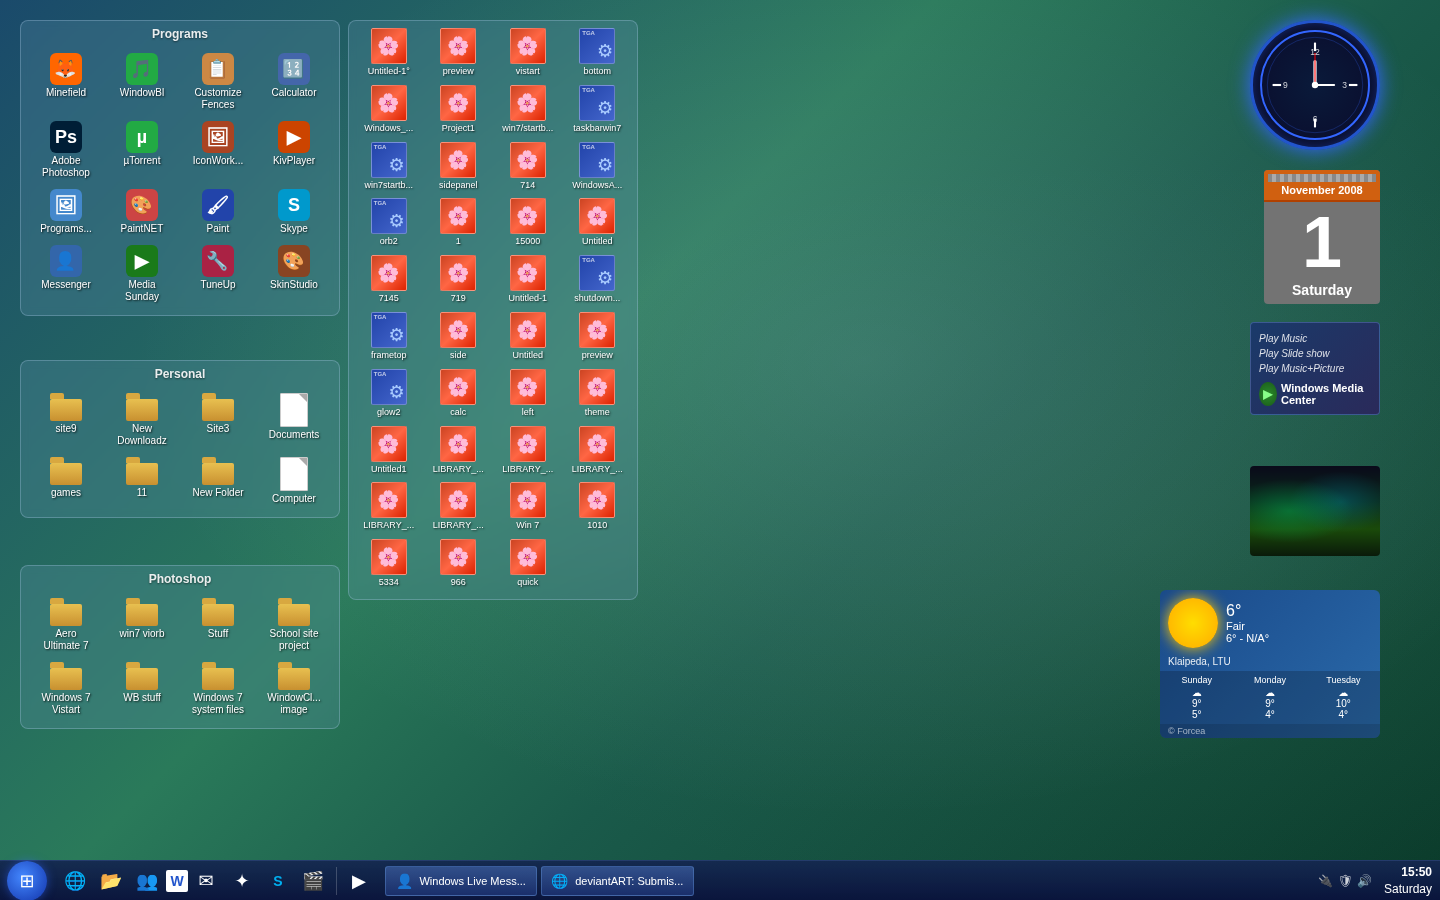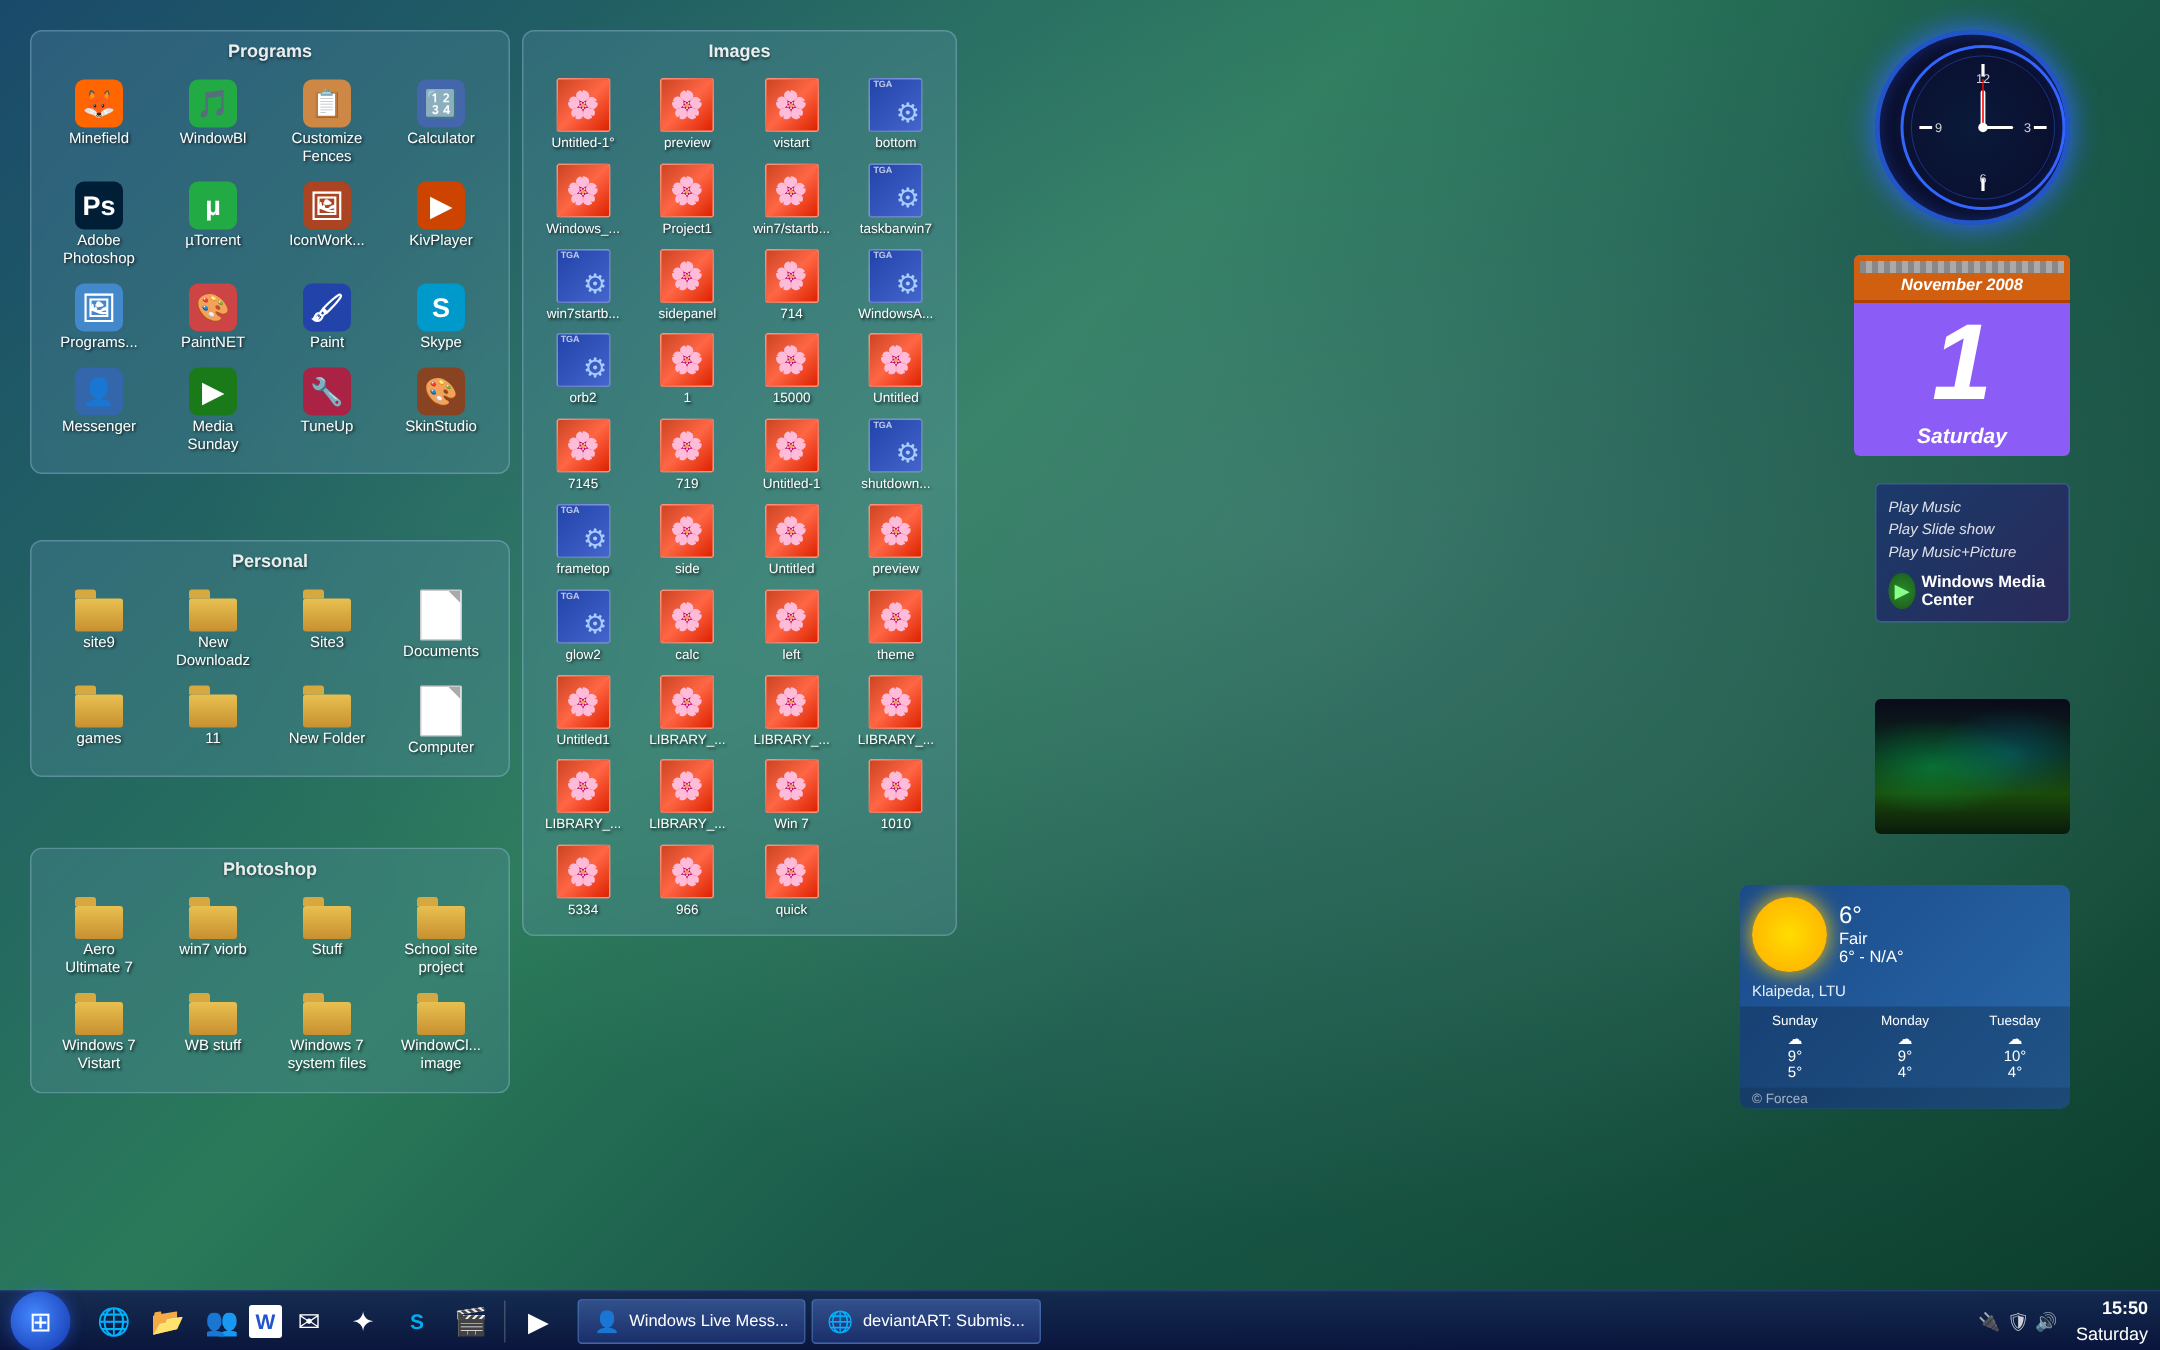--- a/index.html
+++ b/index.html
@@ -119,43 +119,42 @@
     .clock-face {
       width: 130px;
       height: 130px;
       border-radius: 50%;
       background: radial-gradient(circle, #0a1a3a, #0a0a2a);
       border: 3px solid #2255cc;
       box-shadow: 0 0 20px #3366ff, inset 0 0 10px rgba(50,100,255,0.3);
       position: relative;
       display: flex;
       align-items: center;
-      justify-content: flex-end;
+      justify-content: center;
     }
     .clock-inner {
       width: 110px;
       height: 110px;
       border-radius: 50%;
       border: 2px solid #3366ff;
       position: relative;
       display: flex;
       align-items: center;
       justify-content: center;
     }
 
     
     .widget-calendar {
       position: absolute;
       top: 170px;
       right: 60px;
-      width: 144px;
-      background: #8b5cf6;
+      width: 116px;
+      background: #737373;
       border-radius: 4px;
       overflow: hidden;
-      font-style: italic;
     }
     .cal-header {
       background: #d06010;
       color: white;
       text-align: center;
       font-size: 11px;
       font-weight: bold;
       padding: 4px;
       border-bottom: 2px solid #b04000;
     }
@@ -659,21 +658,20 @@
             <div style="position: absolute; top: 0px; left: 0px; width: 14px; height: 6px; background: rgb(216, 168, 64); border-radius: 2px 2px 0px 0px;"></div>
             <div style="position: absolute; inset: 6px 0px 0px; background: linear-gradient(rgb(232, 192, 80), rgb(200, 144, 48)); border-radius: 2px;"></div>
           </div>
         </div>
         <div class="icon-label">WindowCl... image</div>
       </div>
     </div>
 </div>
 
 <div class="fence" id="fence-images">
-  <div class="fence-title">Images</div>
   <div class="fence-content fence-content.cols4-img" id="images-grid" style="display:grid;grid-template-columns:repeat(4,1fr);gap:2px;padding:4px 6px 8px;">
       <div class="img-icon">
         <div style="display: flex; align-items: center; justify-content: center; margin-bottom: 2px;">
           <div style="width: 36px; height: 36px; background: linear-gradient(135deg, rgb(204, 68, 34), rgb(255, 102, 68), rgb(221, 34, 0)); border: 1px solid rgba(255, 255, 255, 0.3); border-radius: 2px; display: flex; align-items: center; justify-content: center; font-size: 18px;">🌸</div>
         </div>
         <div class="icon-label">Untitled-1°</div>
       </div>
       <div class="img-icon">
         <div style="display: flex; align-items: center; justify-content: center; margin-bottom: 2px;">
           <div style="width: 36px; height: 36px; background: linear-gradient(135deg, rgb(204, 68, 34), rgb(255, 102, 68), rgb(221, 34, 0)); border: 1px solid rgba(255, 255, 255, 0.3); border-radius: 2px; display: flex; align-items: center; justify-content: center; font-size: 18px;">🌸</div>

